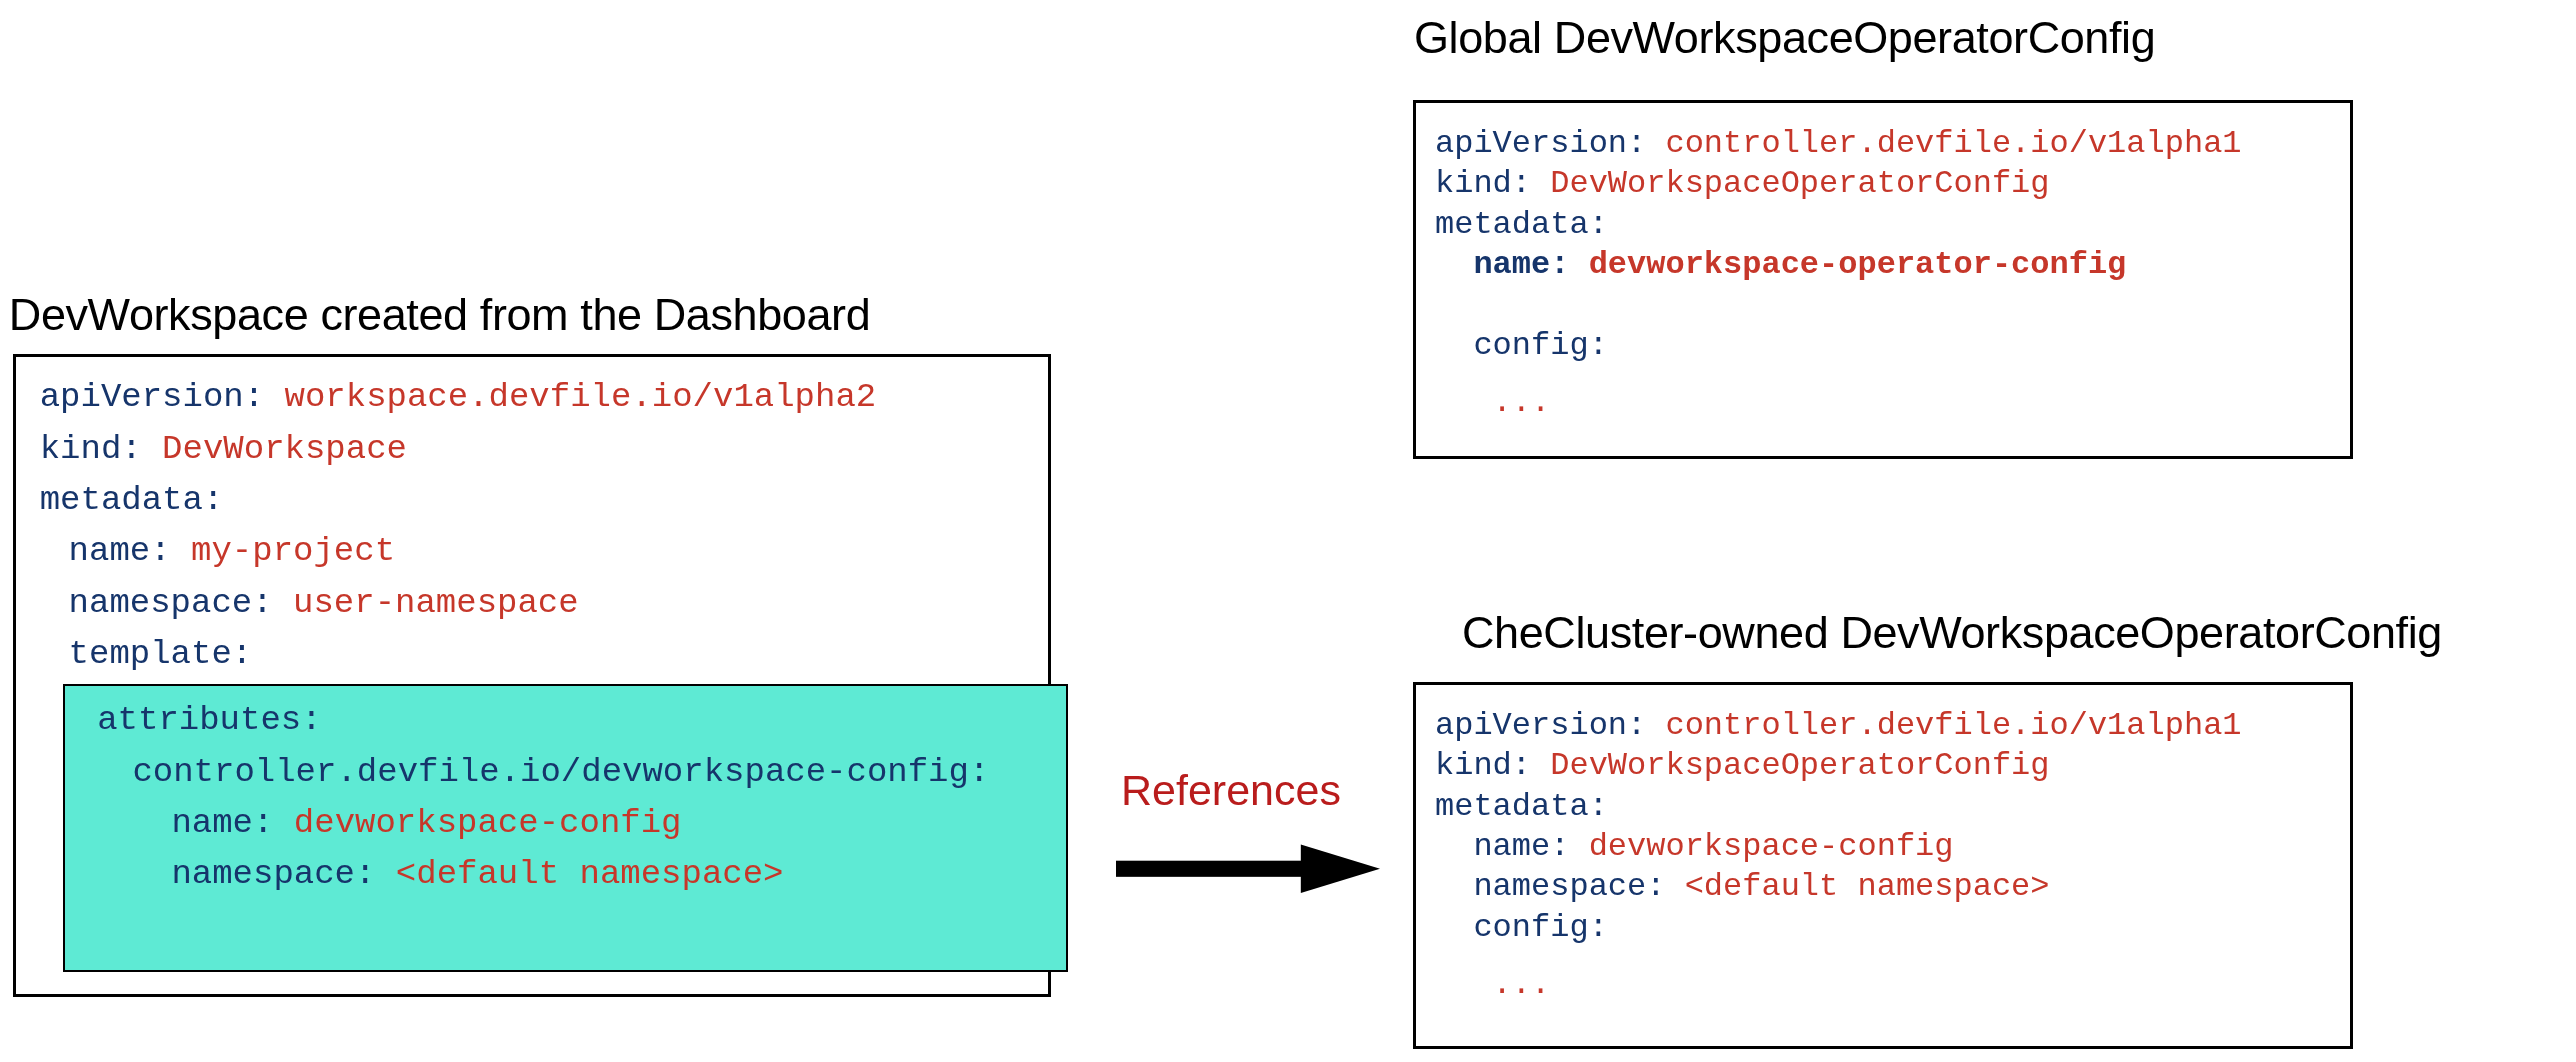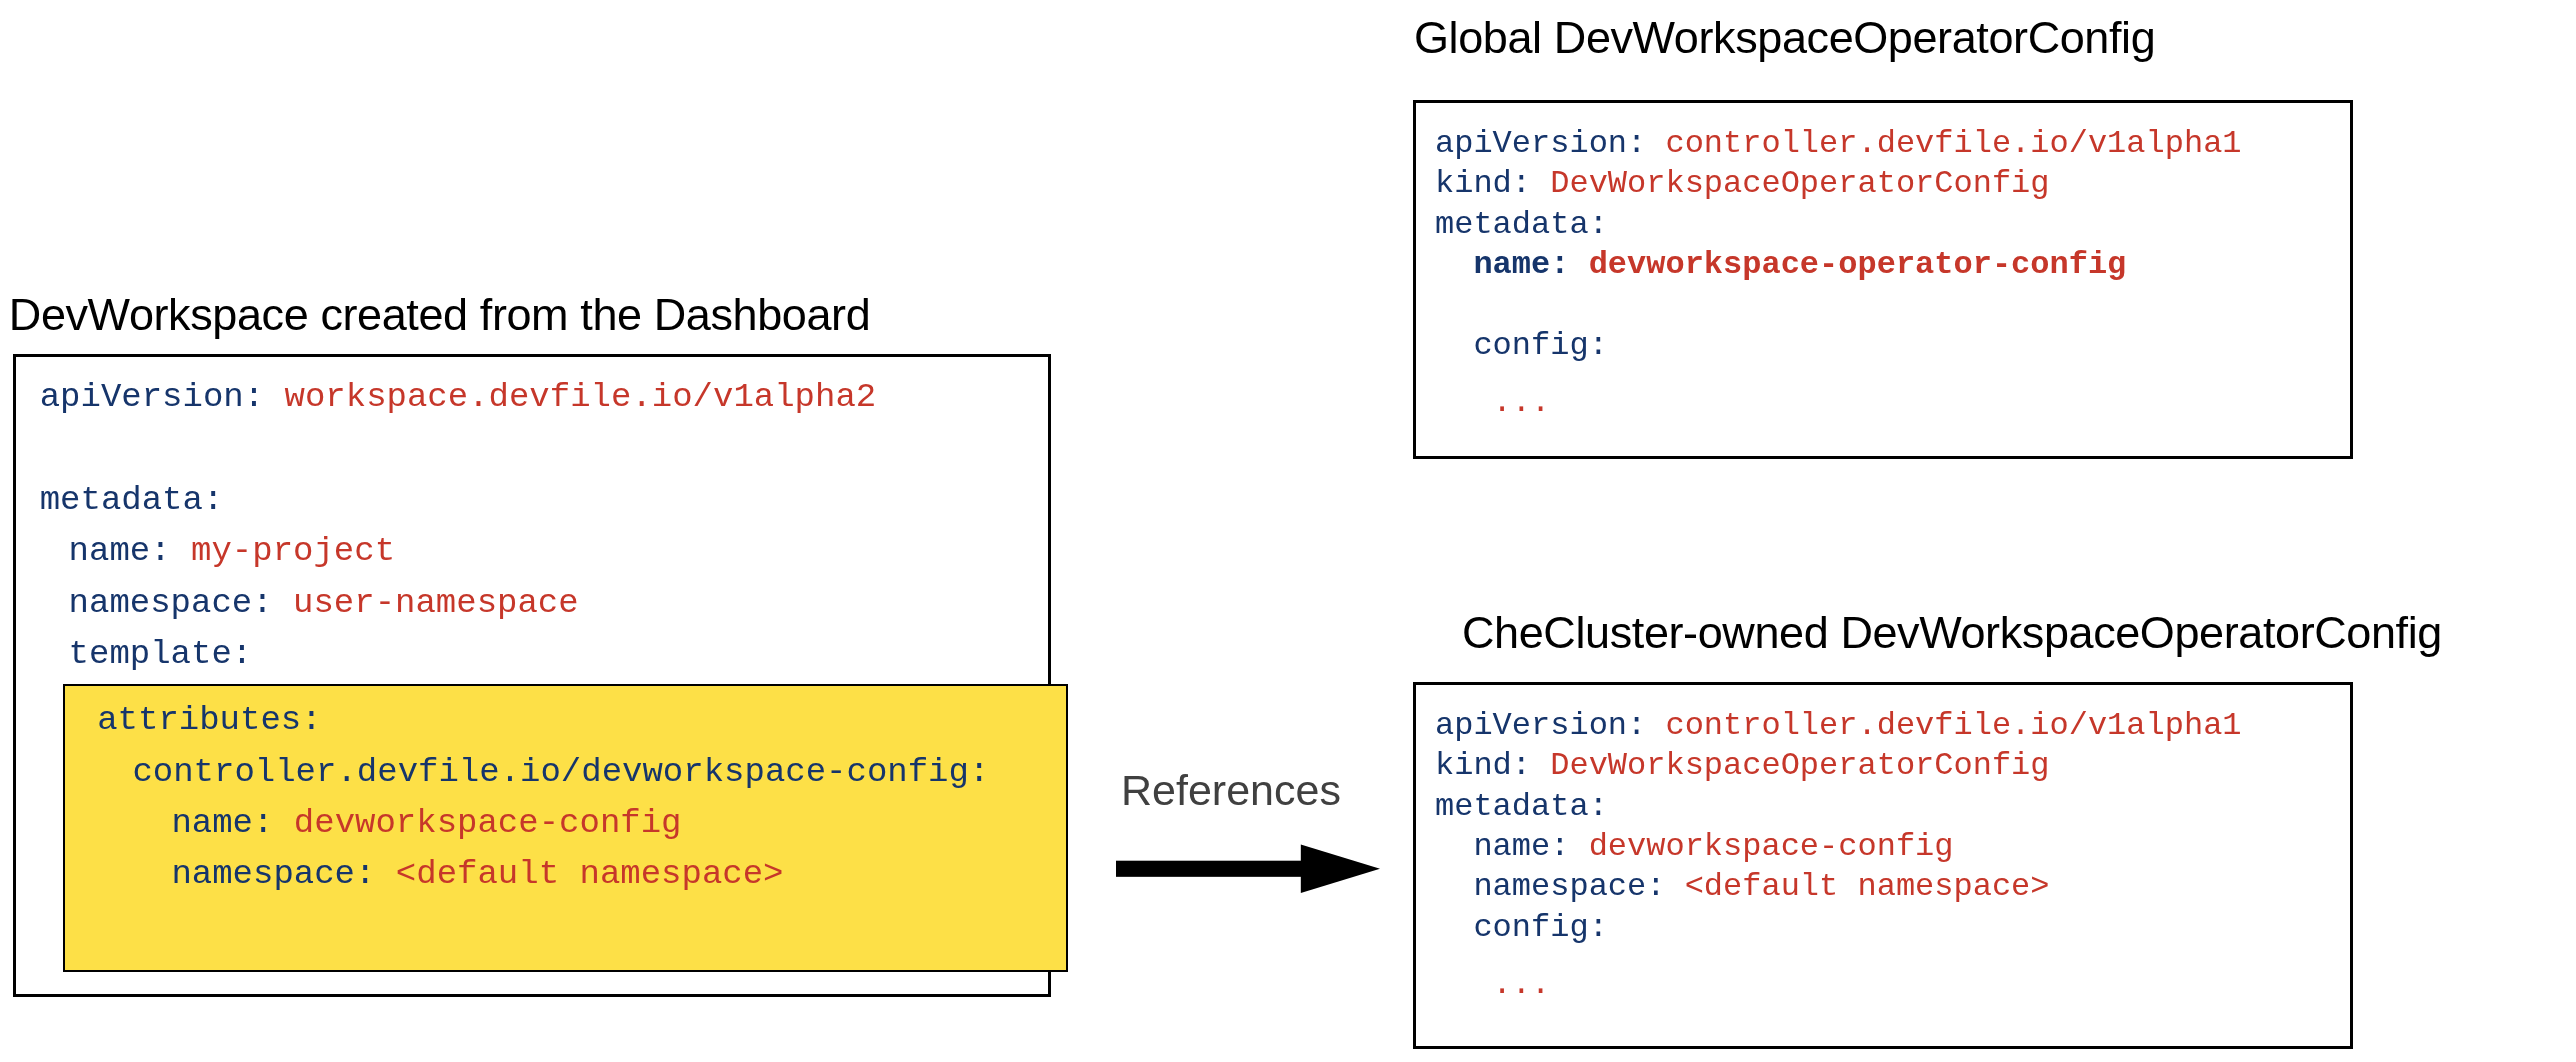--- a/index.html
+++ b/index.html
@@ -64,40 +64,40 @@
   #dw-l5 { left: 32px; top: 227px; }
   #dw-l6 { left: 32px; top: 278px; }
 
   #highlight-attributes {
     position: absolute;
     box-sizing: border-box;
     left: 47px;
     top: 327px;
     width: 1005px;
     height: 288px;
-    background: #fde047;
+    background: #5eead4;
     border: 2.9px solid #000000;
   }
   #highlight-attributes .code-line {
     position: absolute;
     font-size: 34px;
   }
   #dw-h1 { left: 32px; top: 15.4px; }
   #dw-h2 { left: 26.4px; top: 67px; }
   #dw-h3 { left: 45px; top: 118px; }
   #dw-h4 { left: 45px; top: 169px; }
 
   
   #references-label {
     position: absolute;
     left: 1121px;
     top: 769px;
     font-family: "Liberation Sans", sans-serif;
     font-size: 43px;
-    color: #404040;
+    color: #b91c1c;
     white-space: nowrap;
     line-height: 1;
   }
   #references-arrow {
     position: absolute;
     left: 1116px;
     top: 840px;
     width: 264px;
     height: 59px;
   }
@@ -151,20 +151,21 @@
 </style>
 </head>
 <body>
 
 <div class="panel-title" id="title-devworkspace">DevWorkspace created from the Dashboard</div>
 
 <div class="code-box" id="box-devworkspace">
 
   <div class="code-line" id="dw-l1"><span class="k">apiVersion: </span><span class="v">workspace.devfile.io/v1alpha2</span></div>
 
+  <div class="code-line" id="dw-l2"><span class="k">kind: </span><span class="v">DevWorkspace</span></div>
 
   <div class="code-line" id="dw-l3"><span class="k">metadata:</span><span class="v"></span></div>
 
   <div class="code-line" id="dw-l5"><span class="k"> namespace: </span><span class="v">user-namespace</span></div>
 
   <div class="code-line" id="dw-l4"><span class="k"> name: </span><span class="v">my-project</span></div>
 
   <div class="code-line" id="dw-l6"><span class="k"> template:</span><span class="v"></span></div>
 
   <div id="highlight-attributes">

